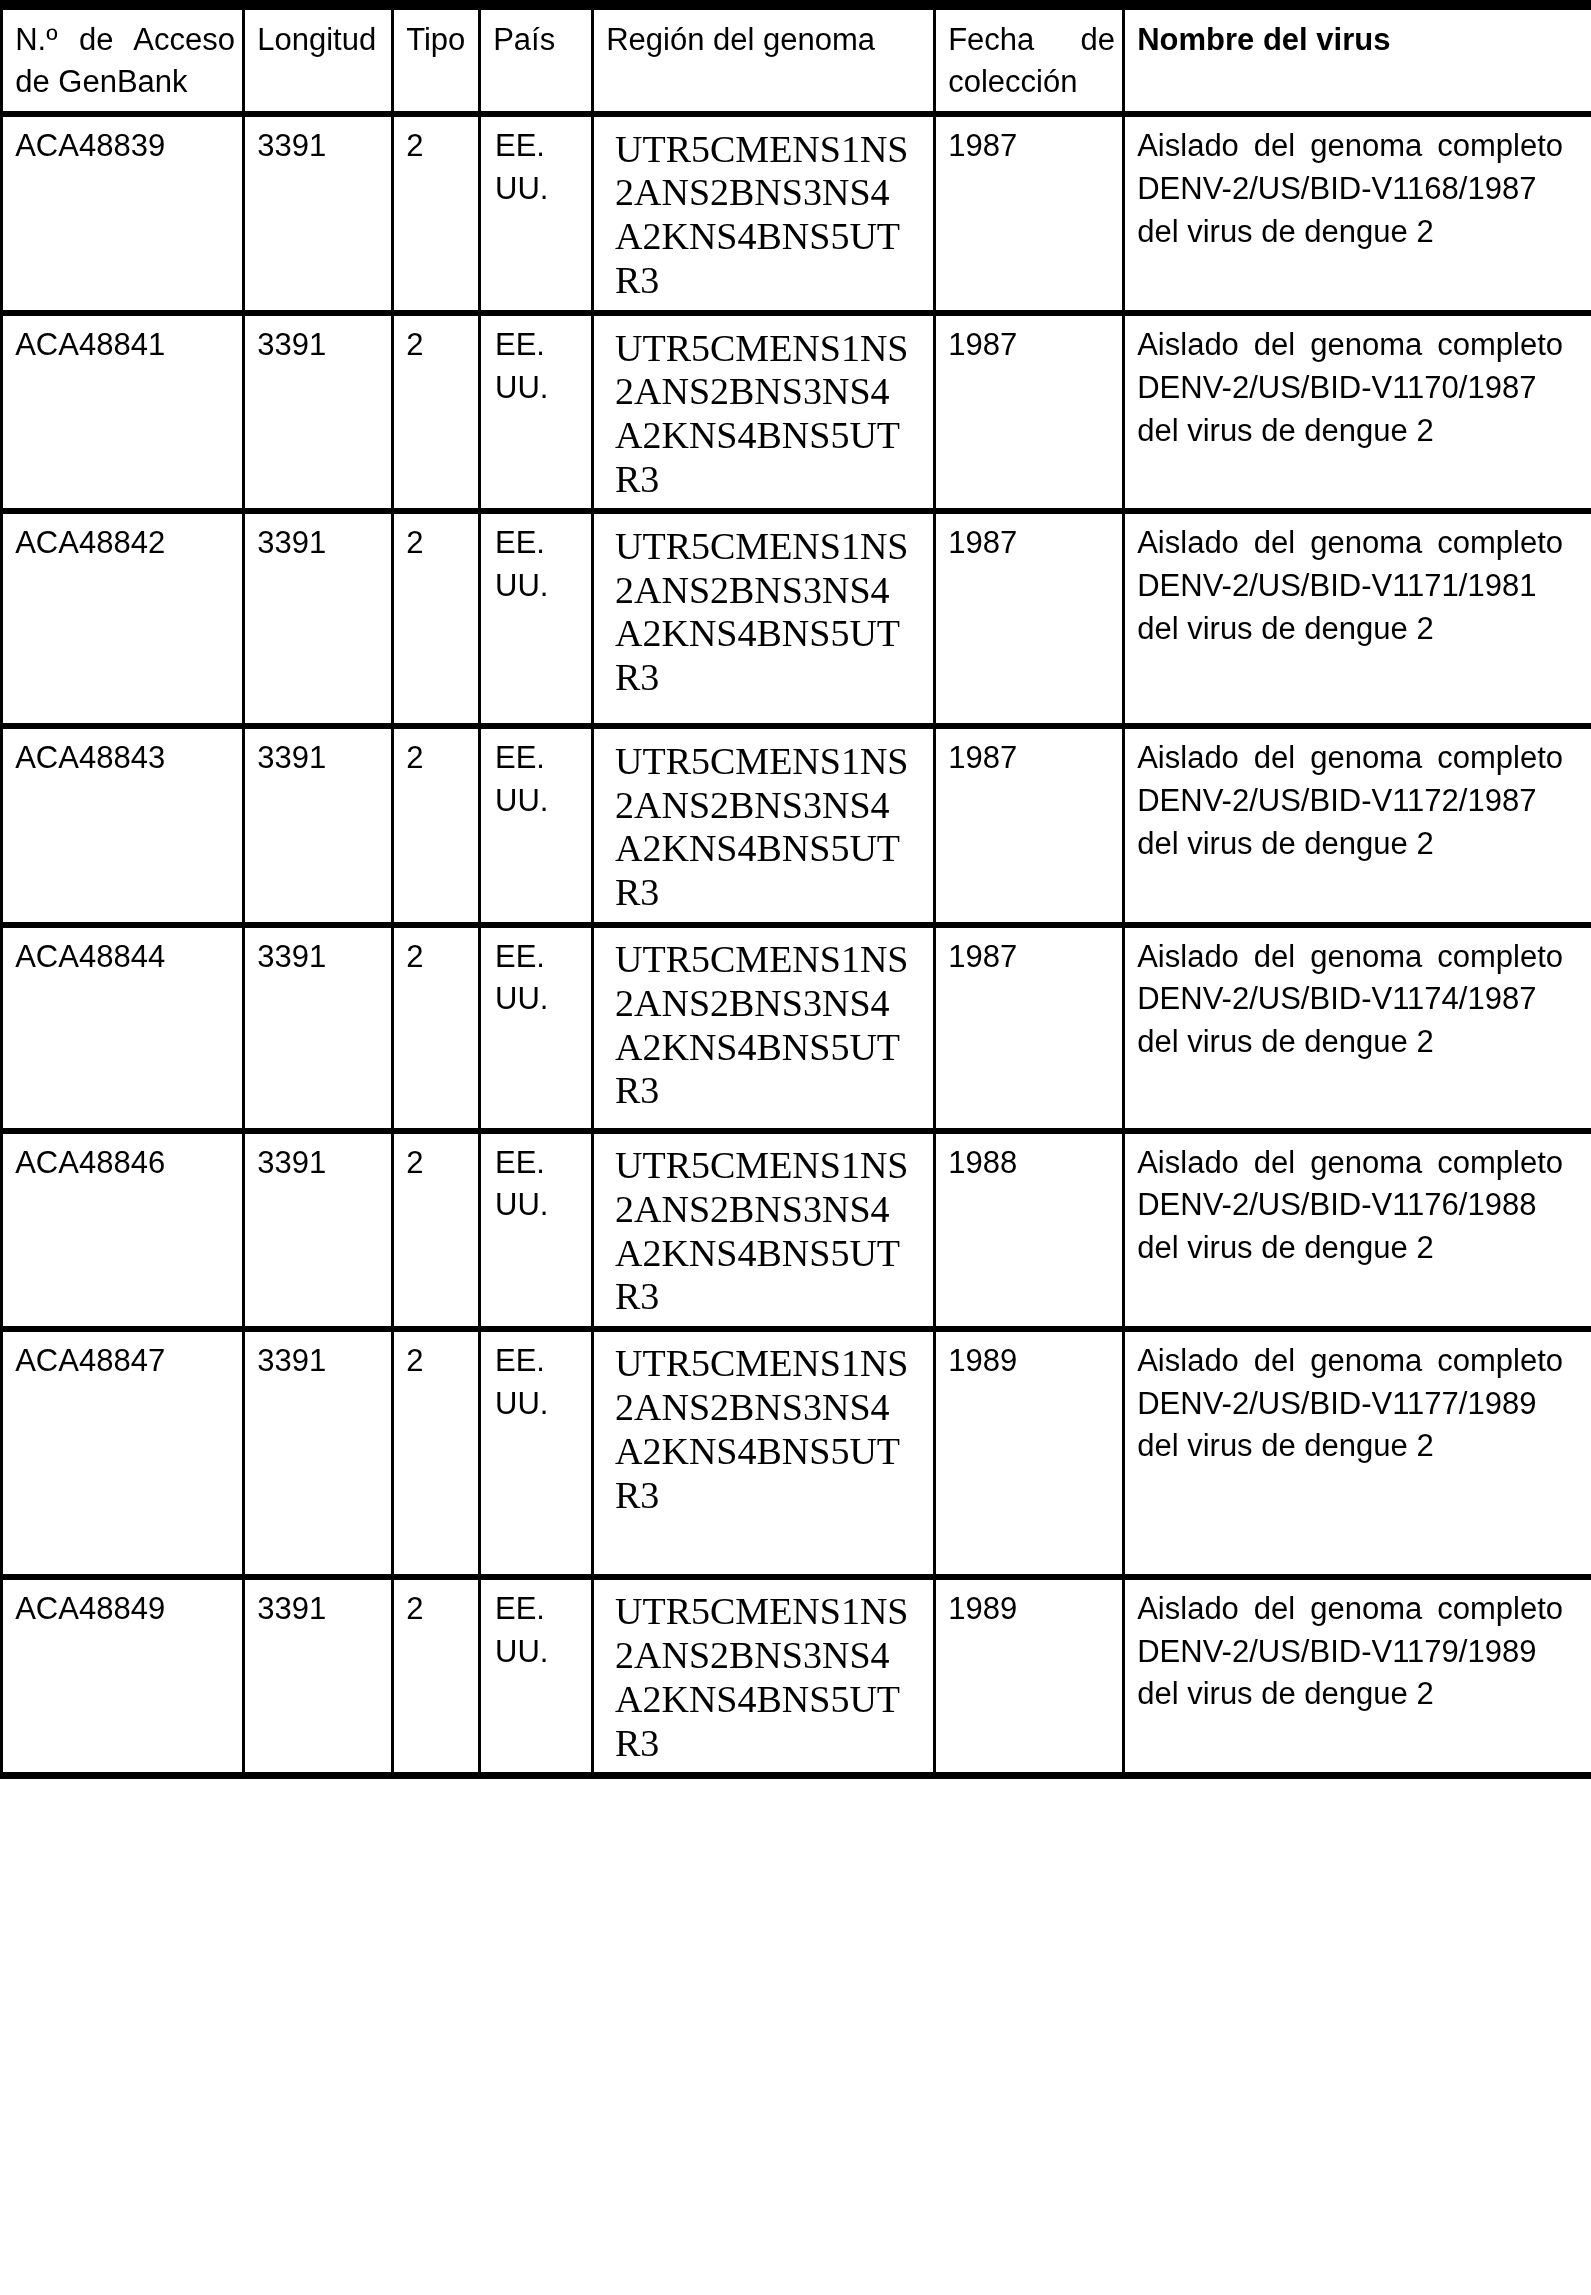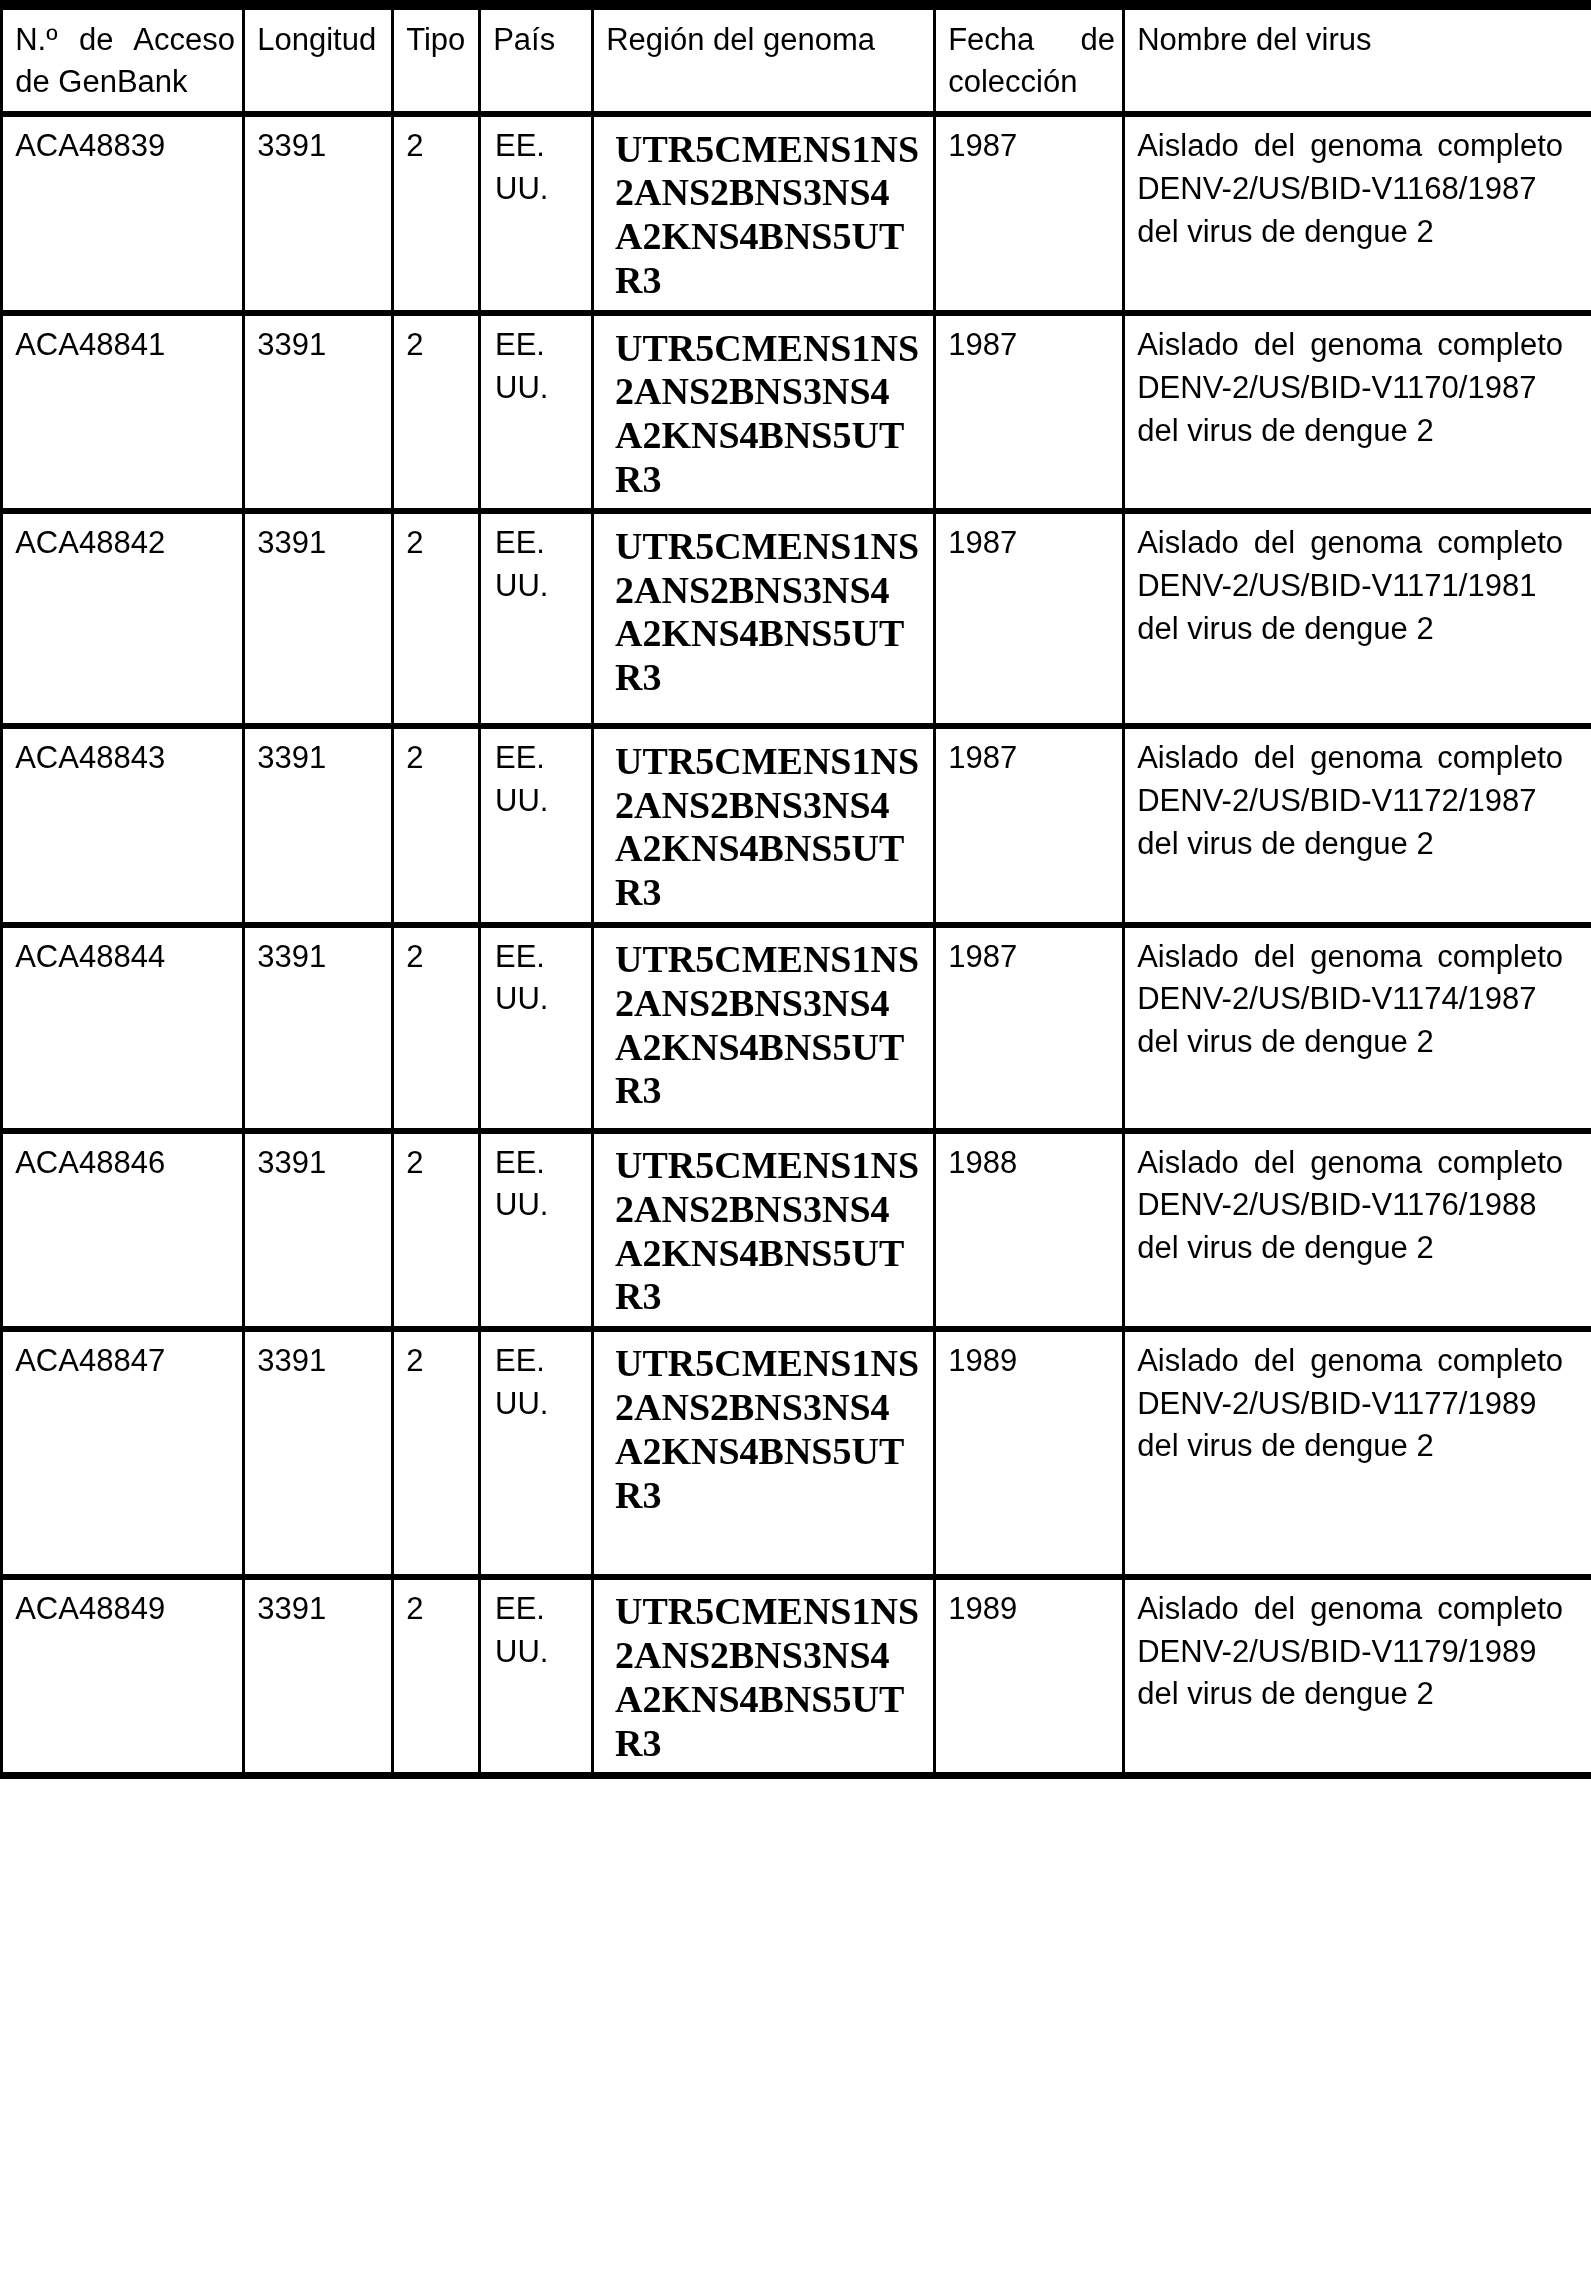--- a/index.html
+++ b/index.html
@@ -42,24 +42,23 @@
 
   
   td.cell-region {
     font-family: "Liberation Serif", serif;
     font-size: 38px;
     line-height: 1.15;
     white-space: pre-line;     
     text-align: left;
     padding-left: 21px;
     padding-top: 10.5px;
-    font-weight: bold;
   }
   td.cell-name { padding-right: 28px; }
-  th.col-name  { padding-right: 14px; }
+  th.col-name  { padding-right: 14px; font-weight: bold; }
   td.cell-accession, td.cell-length, td.cell-type,
   td.cell-date { white-space: nowrap; }
   td.cell-country { padding-left: 14px; }
 
   
   tbody tr:nth-child(1)  { height: 199px; }
   tbody tr:nth-child(2)  { height: 197px; }
   tbody tr:nth-child(3)  { height: 215px; }
   tbody tr:nth-child(4)  { height: 192px; }
   tbody tr:nth-child(5)  { height: 206px; }

